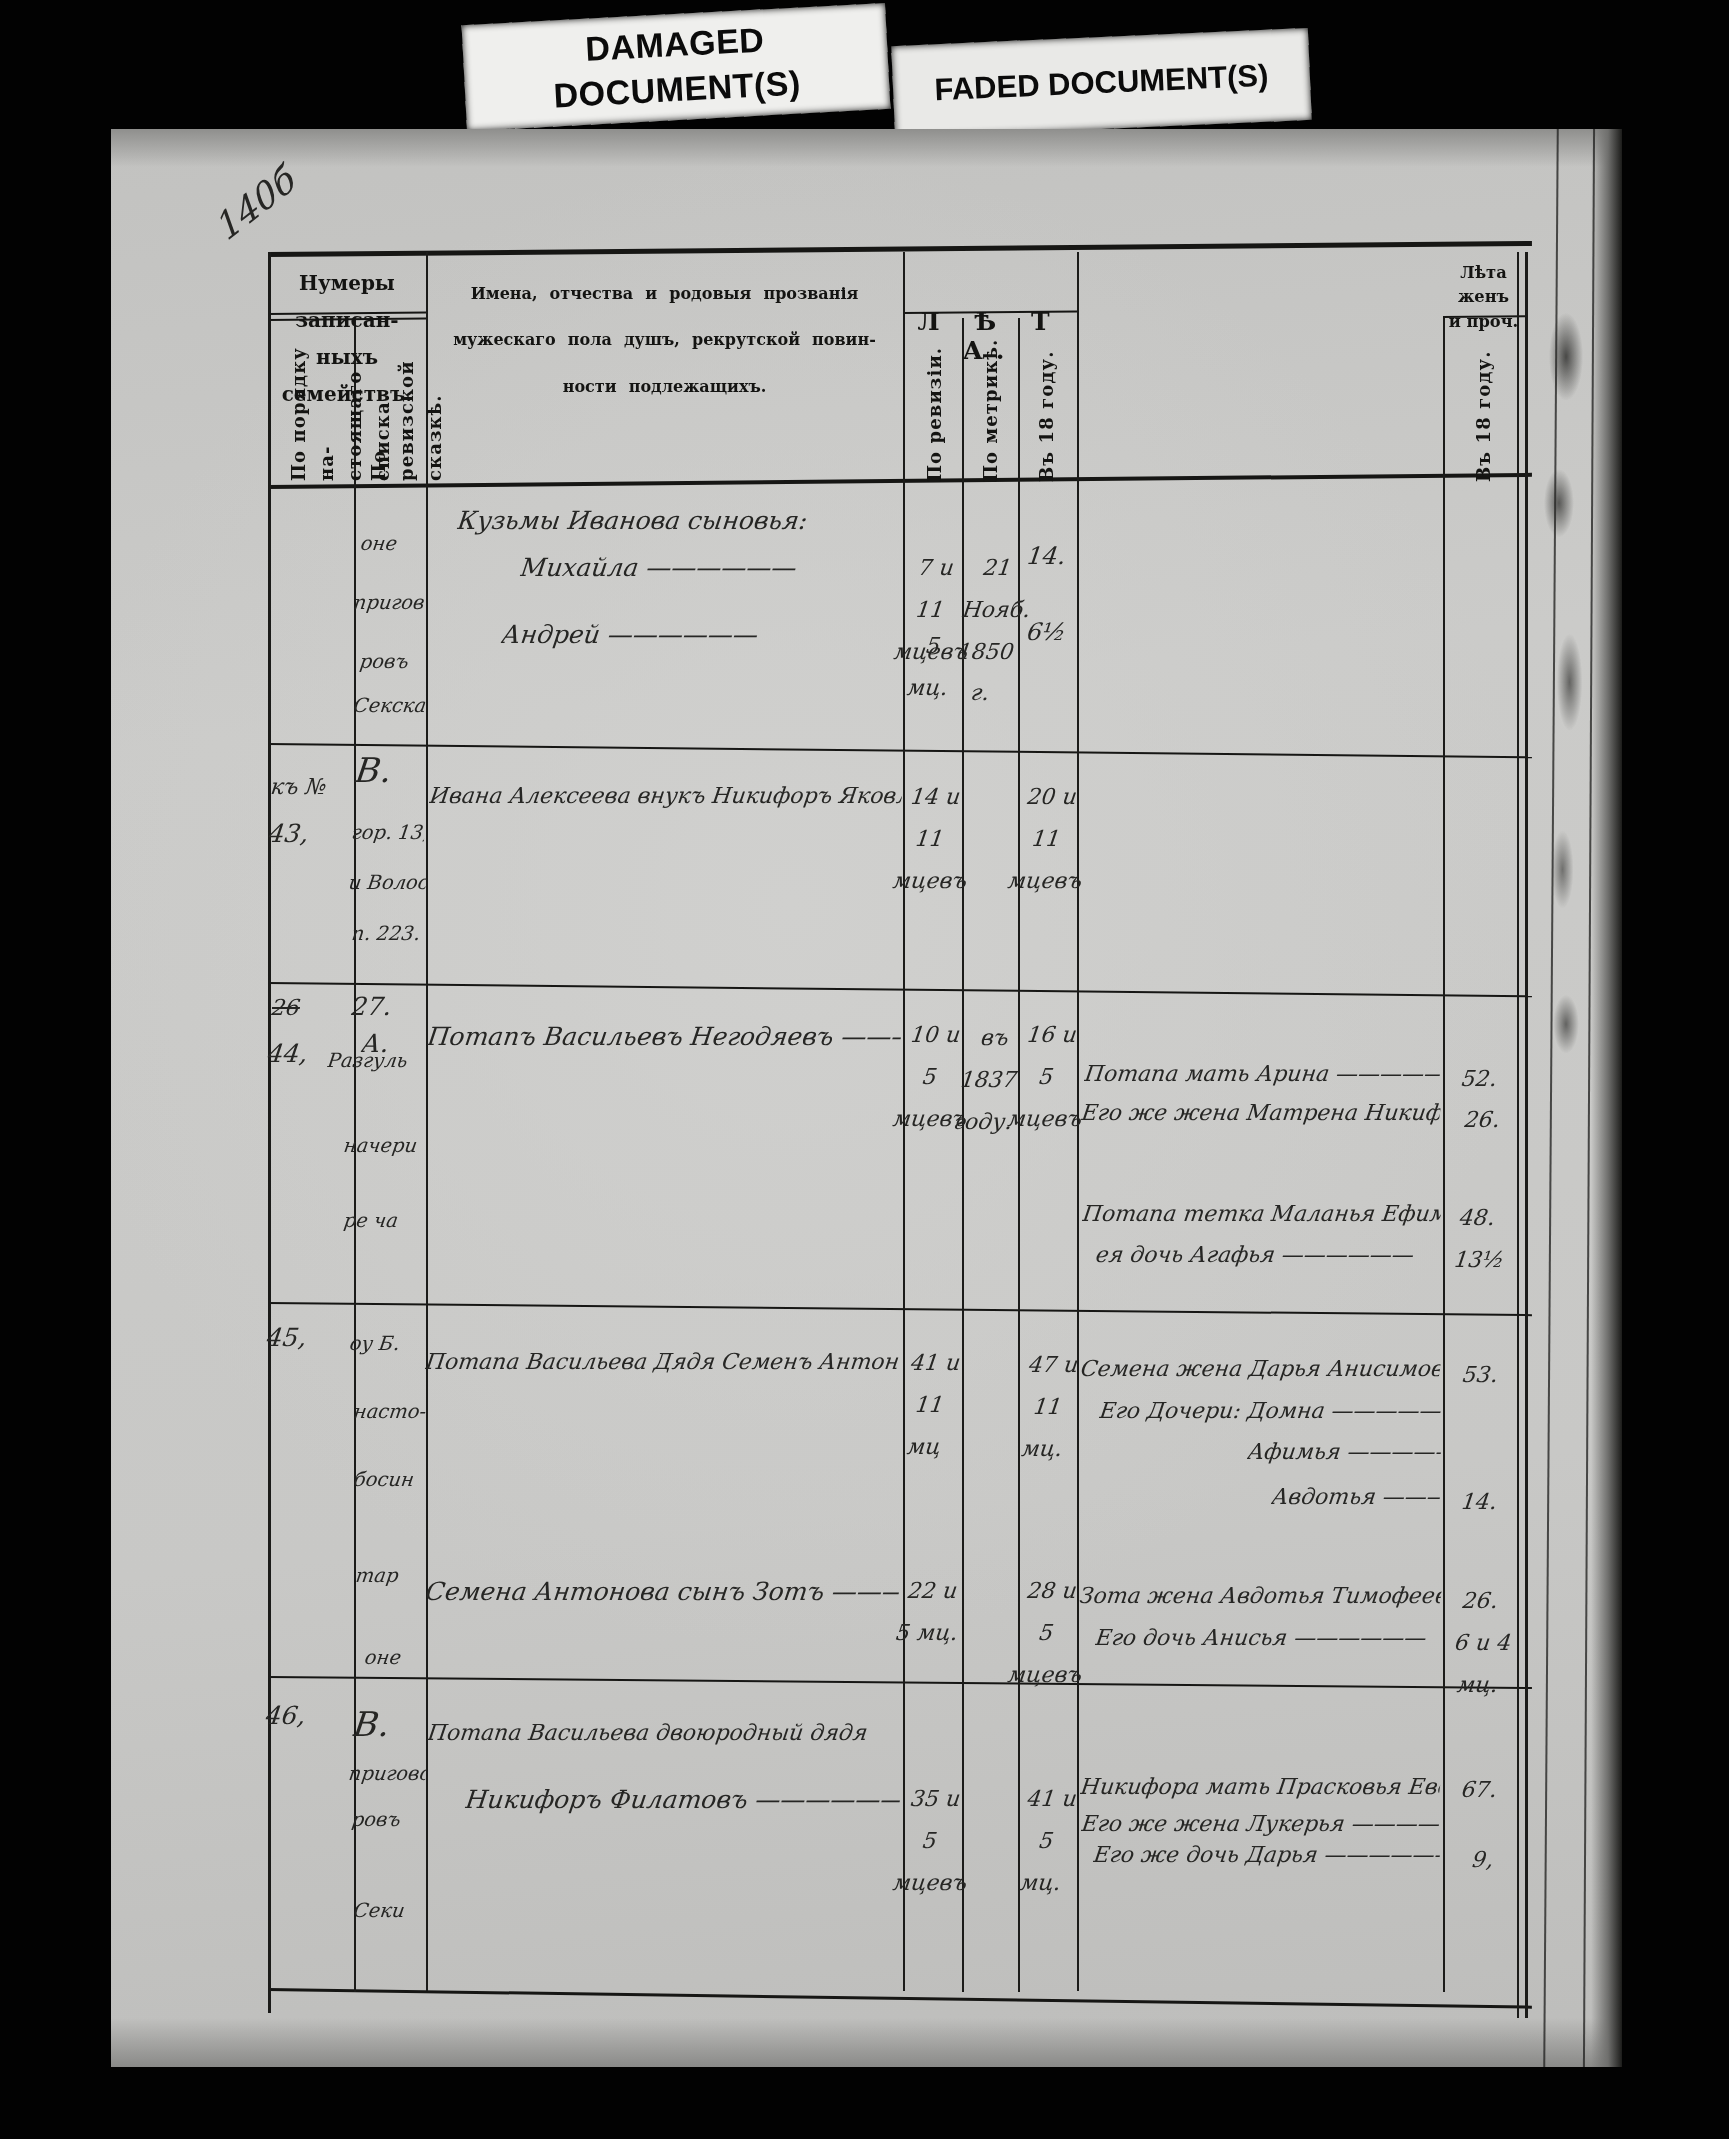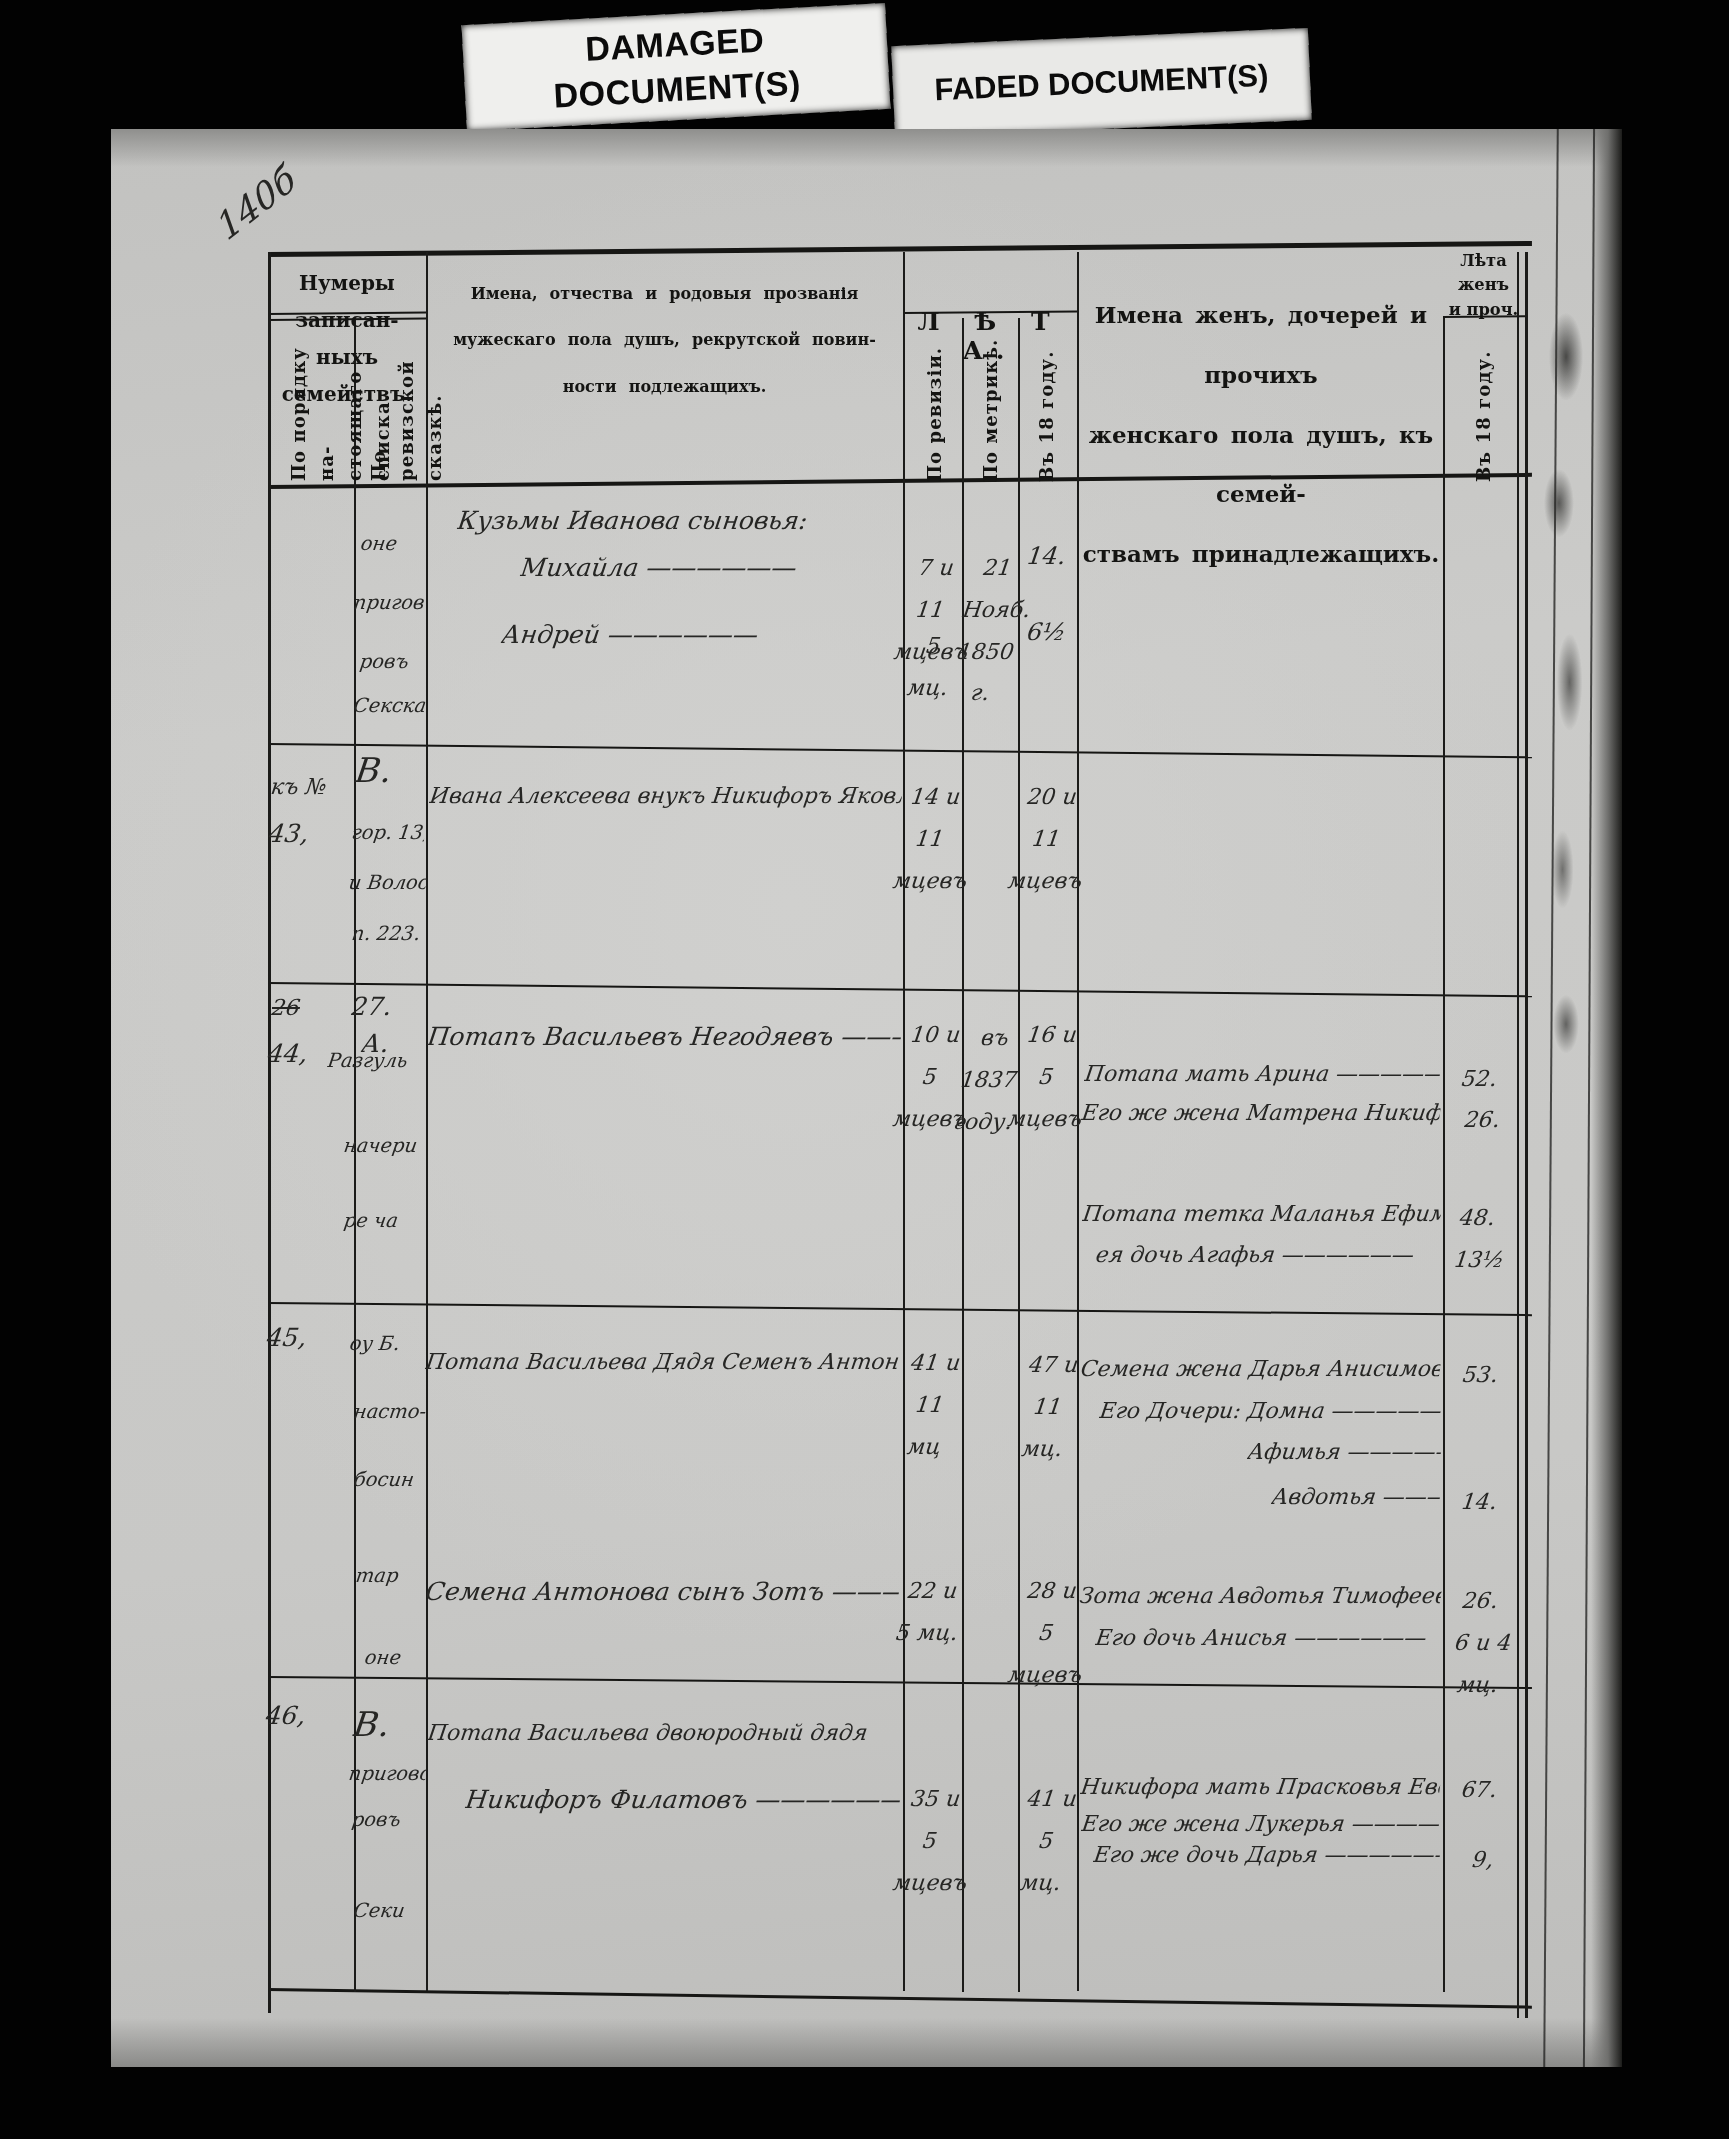--- a/index.html
+++ b/index.html
@@ -106,24 +106,21 @@
 стоящаго списка.</div>
     <div class="vlab" style="left:254px;top:196px;height:156px;">По ревизской
 сказкѣ.</div>
     <div class="ptxt title" style="left:317px;top:142px;width:473px;">Имена, отчества и родовыя прозванія
 мужескаго пола душъ, рекрутской повин-
 ности подлежащихъ.</div>
     <div class="ptxt leta" style="left:792px;top:142px;width:174px;margin-top:36px;">Л Ѣ Т А.</div>
     <div class="vlab" style="left:810px;top:196px;height:157px;">По ревизіи.</div>
     <div class="vlab" style="left:866px;top:196px;height:157px;">По метрикѣ.</div>
     <div class="vlab" style="left:922px;top:196px;height:157px;">Въ 18        году.</div>
-    <div class="ptxt title-f" style="left:971px;top:156px;width:358px;">Имена женъ, дочерей и прочихъ
-женскаго пола душъ, къ семей-
-ствамъ принадлежащихъ.</div>
-    <div class="ptxt wives-years" style="left:1332px;top:120px;width:81px;">Лѣта женъ
+    <div class="ptxt wives-years" style="left:1332px;top:132px;width:81px;">Лѣта женъ
 и проч.</div>
     <div class="vlab" style="left:1359px;top:196px;height:157px;">Въ 18        году.</div>
 
     <div class="hw hw-xs" style="left:250px;top:403px;">оне</div>
     <div class="hw hw-xs" style="left:243px;top:462px;width:71px;">пригово</div>
     <div class="hw hw-xs" style="left:249px;top:521px;">ровъ</div>
     <div class="hw hw-xs" style="left:243px;top:565px;width:71px;">Секска</div>
     <div class="hw" style="left:347px;top:377px;width:445px;">Кузьмы Иванова сыновья:</div>
     <div class="hw" style="left:410px;top:424px;width:383px;">Михайла ——————</div>
     <div class="age" style="left:789px;top:418px;width:61px;">7 и 11

